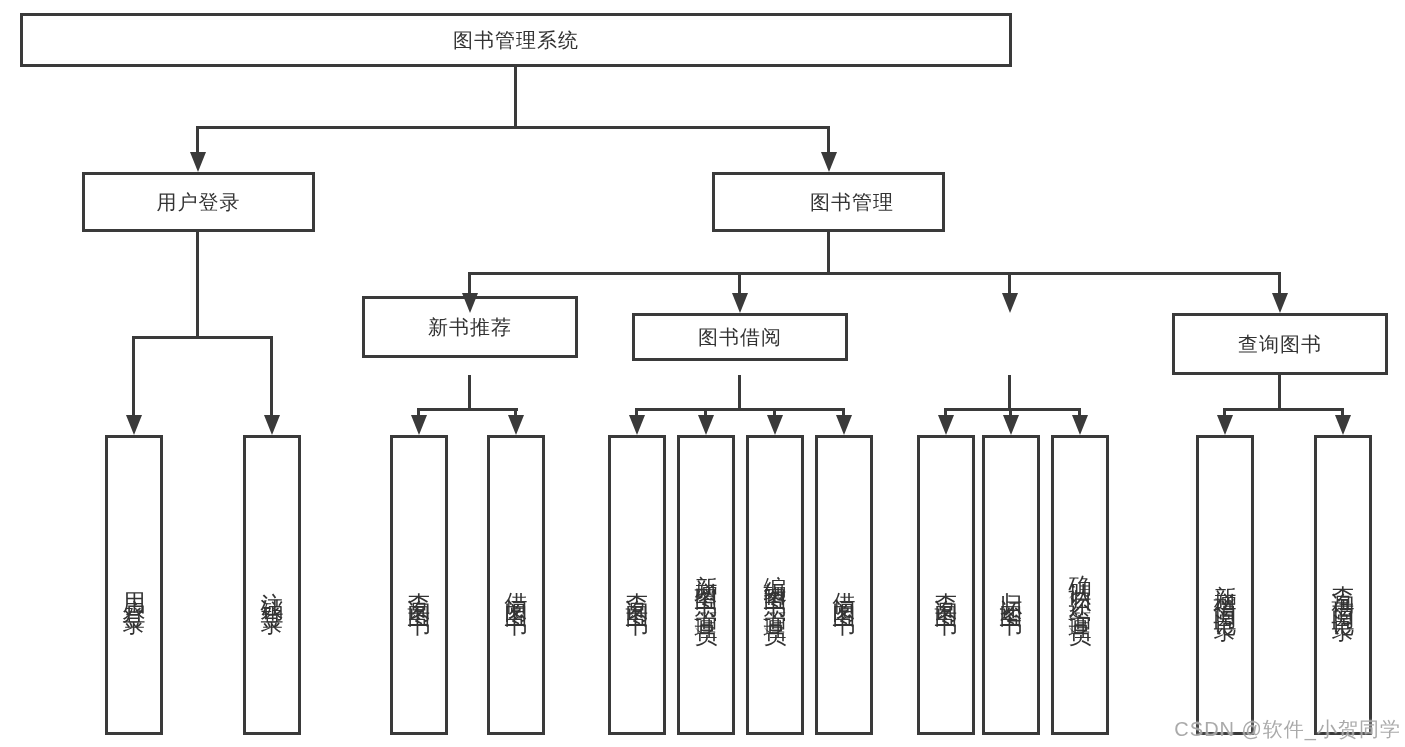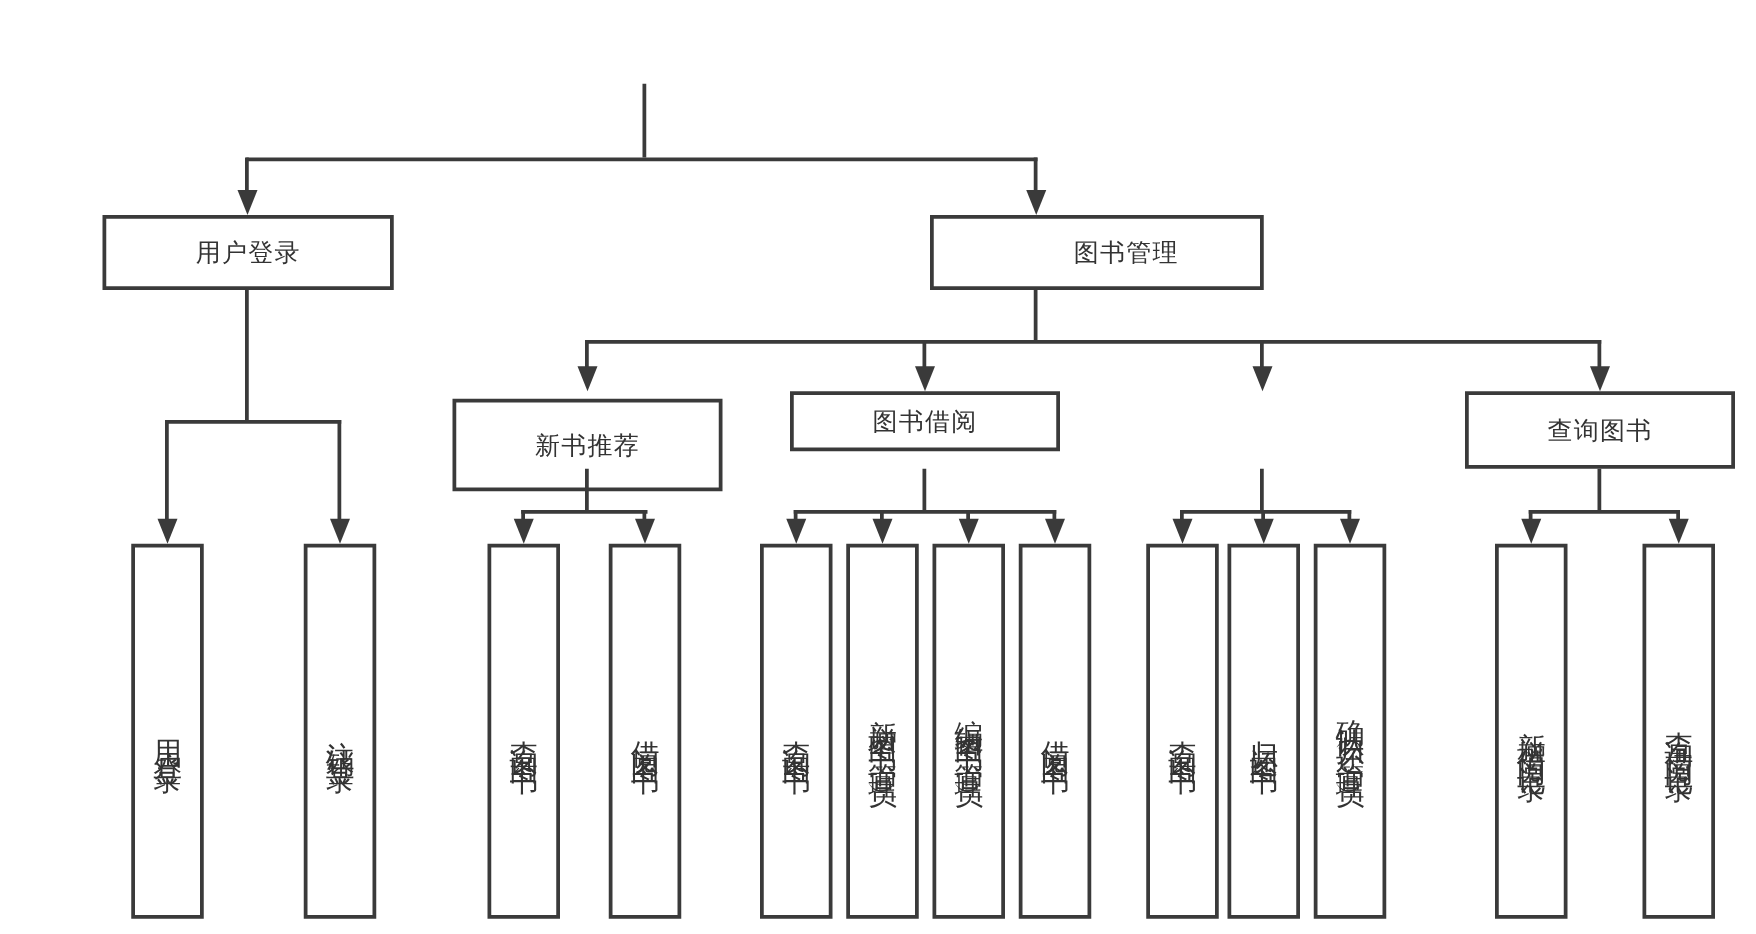--- a/index.html
+++ b/index.html
@@ -55,29 +55,32 @@
     white-space: nowrap;
     letter-spacing: 1px;
     z-index: 5;
   }
 </style>
 </head>
 <body>
 
 <div id="canvas">
 
+  <div class="box" style="left:20px; top:13px; width:992px; height:54px;">
+    <span class="hlabel">图书管理系统</span>
+  </div>
 
   <div class="box" style="left:82px; top:172px; width:233px; height:60px;">
     <span class="hlabel">用户登录</span>
   </div>
-  <div class="box" style="left:744px; top:172px; width:267px; height:60px;padding-left:47px;">
+  <div class="box" style="left:712px; top:172px; width:233px; height:60px;padding-left:47px;">
     <span class="hlabel">图书管理</span>
   </div>
 
-  <div class="box" style="left:362px; top:319px; width:216px; height:74px;">
+  <div class="box" style="left:362px; top:296px; width:216px; height:62px;">
     <span class="hlabel">新书推荐</span>
   </div>
   <div class="box" style="left:632px; top:313px; width:216px; height:48px;">
     <span class="hlabel">图书借阅</span>
   </div>
   <div class="box" style="left:1172px; top:313px; width:216px; height:62px;">
     <span class="hlabel">查询图书</span>
   </div>
 
   <div class="box" style="left:105px; top:435px; width:58px; height:300px;">
@@ -176,14 +179,15 @@
   <div class="vline" style="left:1078px; top:408px; height:15px;"></div>
   <div class="ah" style="left:1072px; top:415px;"></div>
 
   <div class="vline" style="left:1278px; top:375px; height:33px;"></div>
   <div class="hline" style="left:1223px; top:408px; width:121px;"></div>
   <div class="vline" style="left:1223px; top:408px; height:15px;"></div>
   <div class="ah" style="left:1217px; top:415px;"></div>
   <div class="vline" style="left:1341px; top:408px; height:15px;"></div>
   <div class="ah" style="left:1335px; top:415px;"></div>
 
+  <div class="watermark">CSDN @软件_小贺同学</div>
 
 </div>
 
 </body></html>

